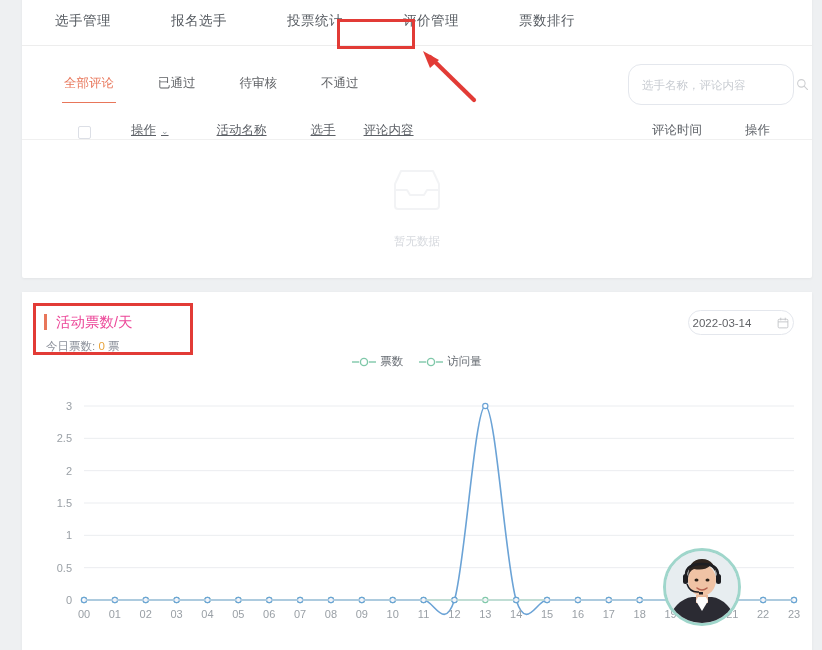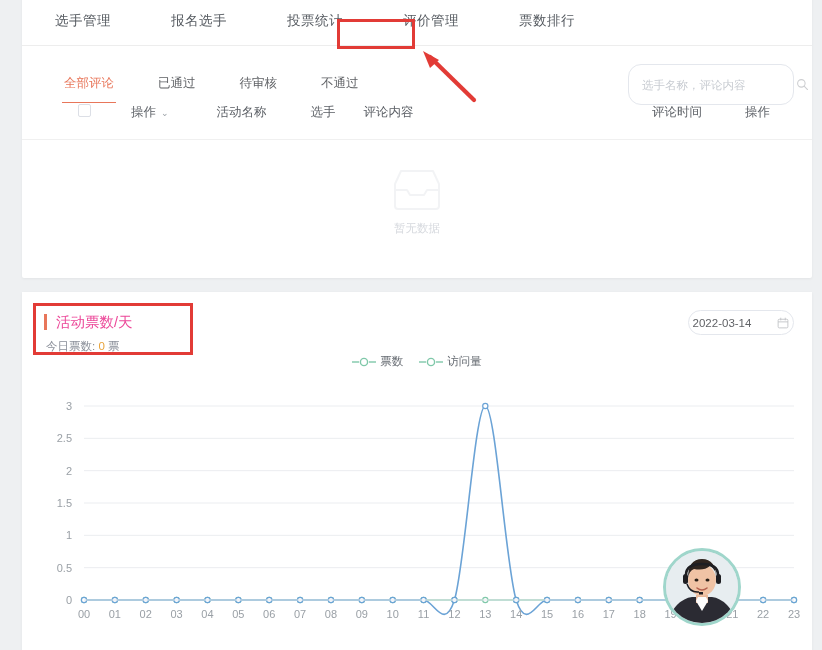--- a/index.html
+++ b/index.html
@@ -61,44 +61,44 @@
   .search input {
     border: 0; outline: 0; flex: 1; font-size: 11.5px; color: #606266;
     background: transparent; font-family: inherit;
   }
   .search input::placeholder { color: #c7cbd1; }
   .search .mag { width: 13px; height: 13px; flex: 0 0 auto; opacity: .45; }
 
   
   .thead {
     position: absolute; top: 108px; left: 0; right: 0; height: 36px;
-    display: flex; align-items: flex-start;
+    display: flex; align-items: flex-end;
     border-bottom: 1px solid #f0f0f0;
-    font-size: 12.5px; color: #5c6066;
+    font-size: 12.5px; color: #5c6066; text-decoration: underline;
   }
   .cbox {
     width: 13px; height: 13px; border: 1px solid #dcdfe6;
     border-radius: 2px; background: #fff; margin-left: 56px; flex: 0 0 auto;
   }
   .th { white-space: nowrap; }
   .th-op   { margin-left: 40px; display: flex; align-items: center; gap: 5px; }
   .th-act  { margin-left: 48px; }
   .th-play { margin-left: 44px; }
   .th-cont { margin-left: 28px; }
   .th-time { position: absolute; right: 110px; }
   .th-op2  { position: absolute; right: 42px; }
   .caret { font-size: 9px; color: #9aa0a6; }
 
   
   .empty {
     position: absolute; top: 170px; left: 0; right: 0;
     display: flex; flex-direction: column; align-items: center;
   }
   .empty svg { display: block; opacity: .55; }
-  .empty-text { font-size: 11.5px; color: #d6d9de; margin-top: 7px; }
+  .empty-text { font-size: 11.5px; color: #d6d9de; margin-top: 20px; }
 
   
   #chart-card {
     position: absolute; top: 292px; left: 22px; width: 790px; height: 362px;
     background: #fff; box-shadow: 0 1px 3px rgba(0,0,0,.05);
   }
   .chart-title {
     position: absolute; top: 22px; left: 22px;
     font-size: 14.5px; color: #ec4899; padding-left: 9px; font-weight: 500;
     border-left: 3px solid #e8765a; line-height: 16px; white-space: nowrap;

